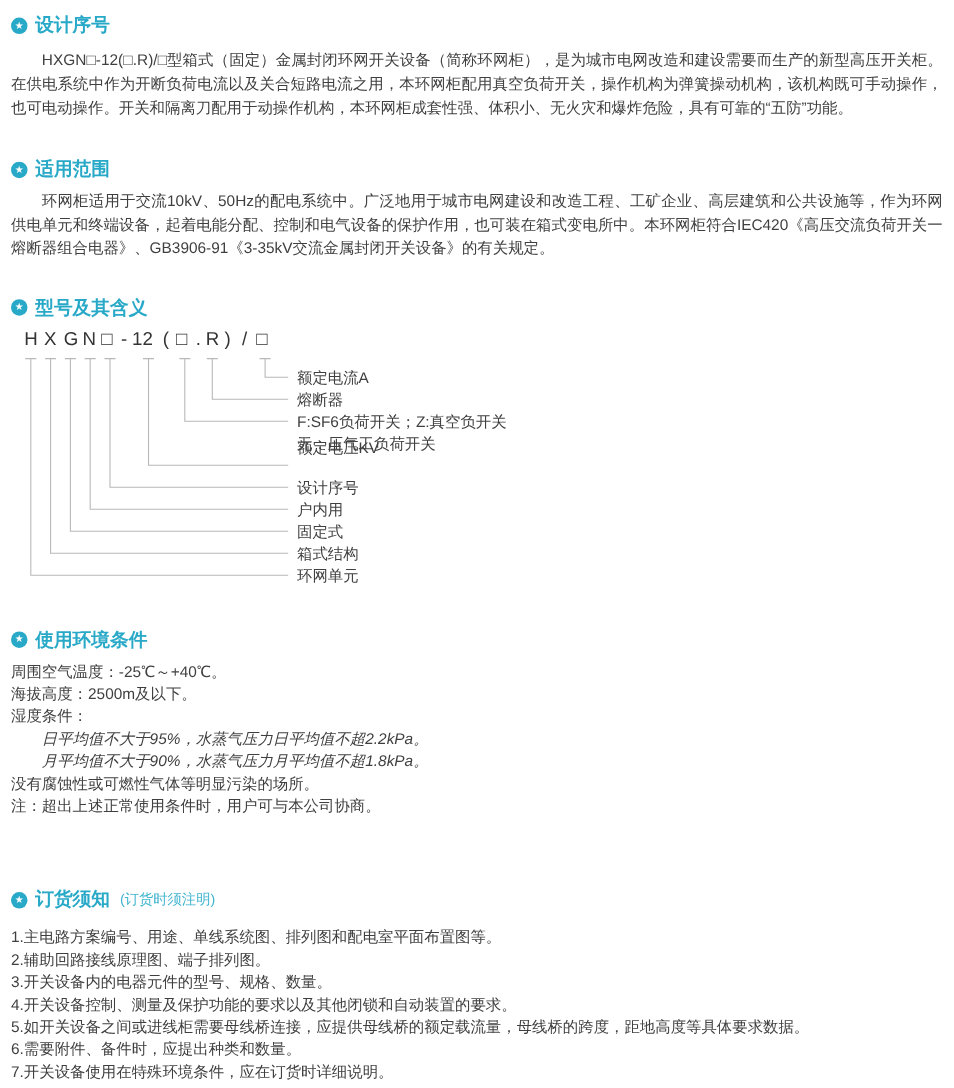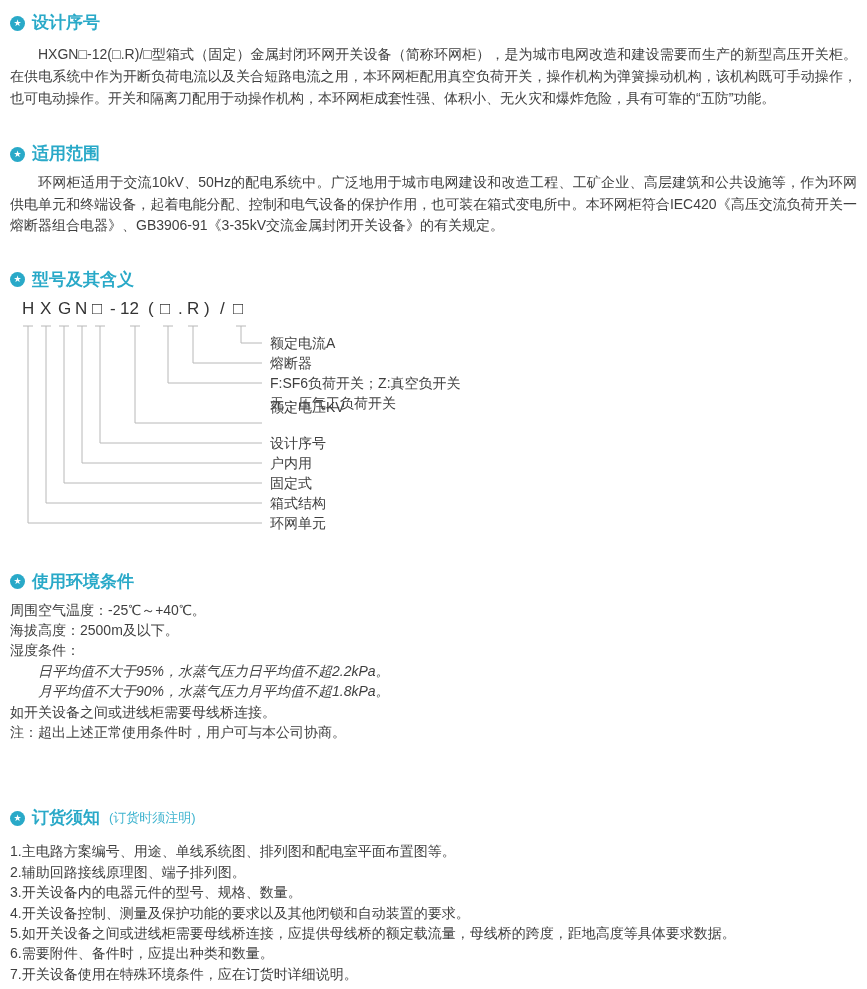--- a/index.html
+++ b/index.html
@@ -126,21 +126,21 @@
     <h2 class="sec-h mt-env">
       <span class="bullet">★</span>
       <span>使用环境条件</span>
     </h2>
     <div class="plain-lines">
       <div class="ln">周围空气温度：-25℃～+40℃。</div>
       <div class="ln">海拔高度：2500m及以下。</div>
       <div class="ln">湿度条件：</div>
       <div class="ln ind">日平均值不大于95%，水蒸气压力日平均值不超2.2kPa。</div>
       <div class="ln ind">月平均值不大于90%，水蒸气压力月平均值不超1.8kPa。</div>
-      <div class="ln">如开关设备之间或进线柜需要母线桥连接。</div>
+      <div class="ln">没有腐蚀性或可燃性气体等明显污染的场所。</div>
       <div class="ln">注：超出上述正常使用条件时，用户可与本公司协商。</div>
     </div>
   </section>
 
   <section>
     <h2 class="sec-h mt-order">
       <span class="bullet">★</span>
       <span>订货须知</span>
       <span class="sec-sub">(订货时须注明)</span>
     </h2>

